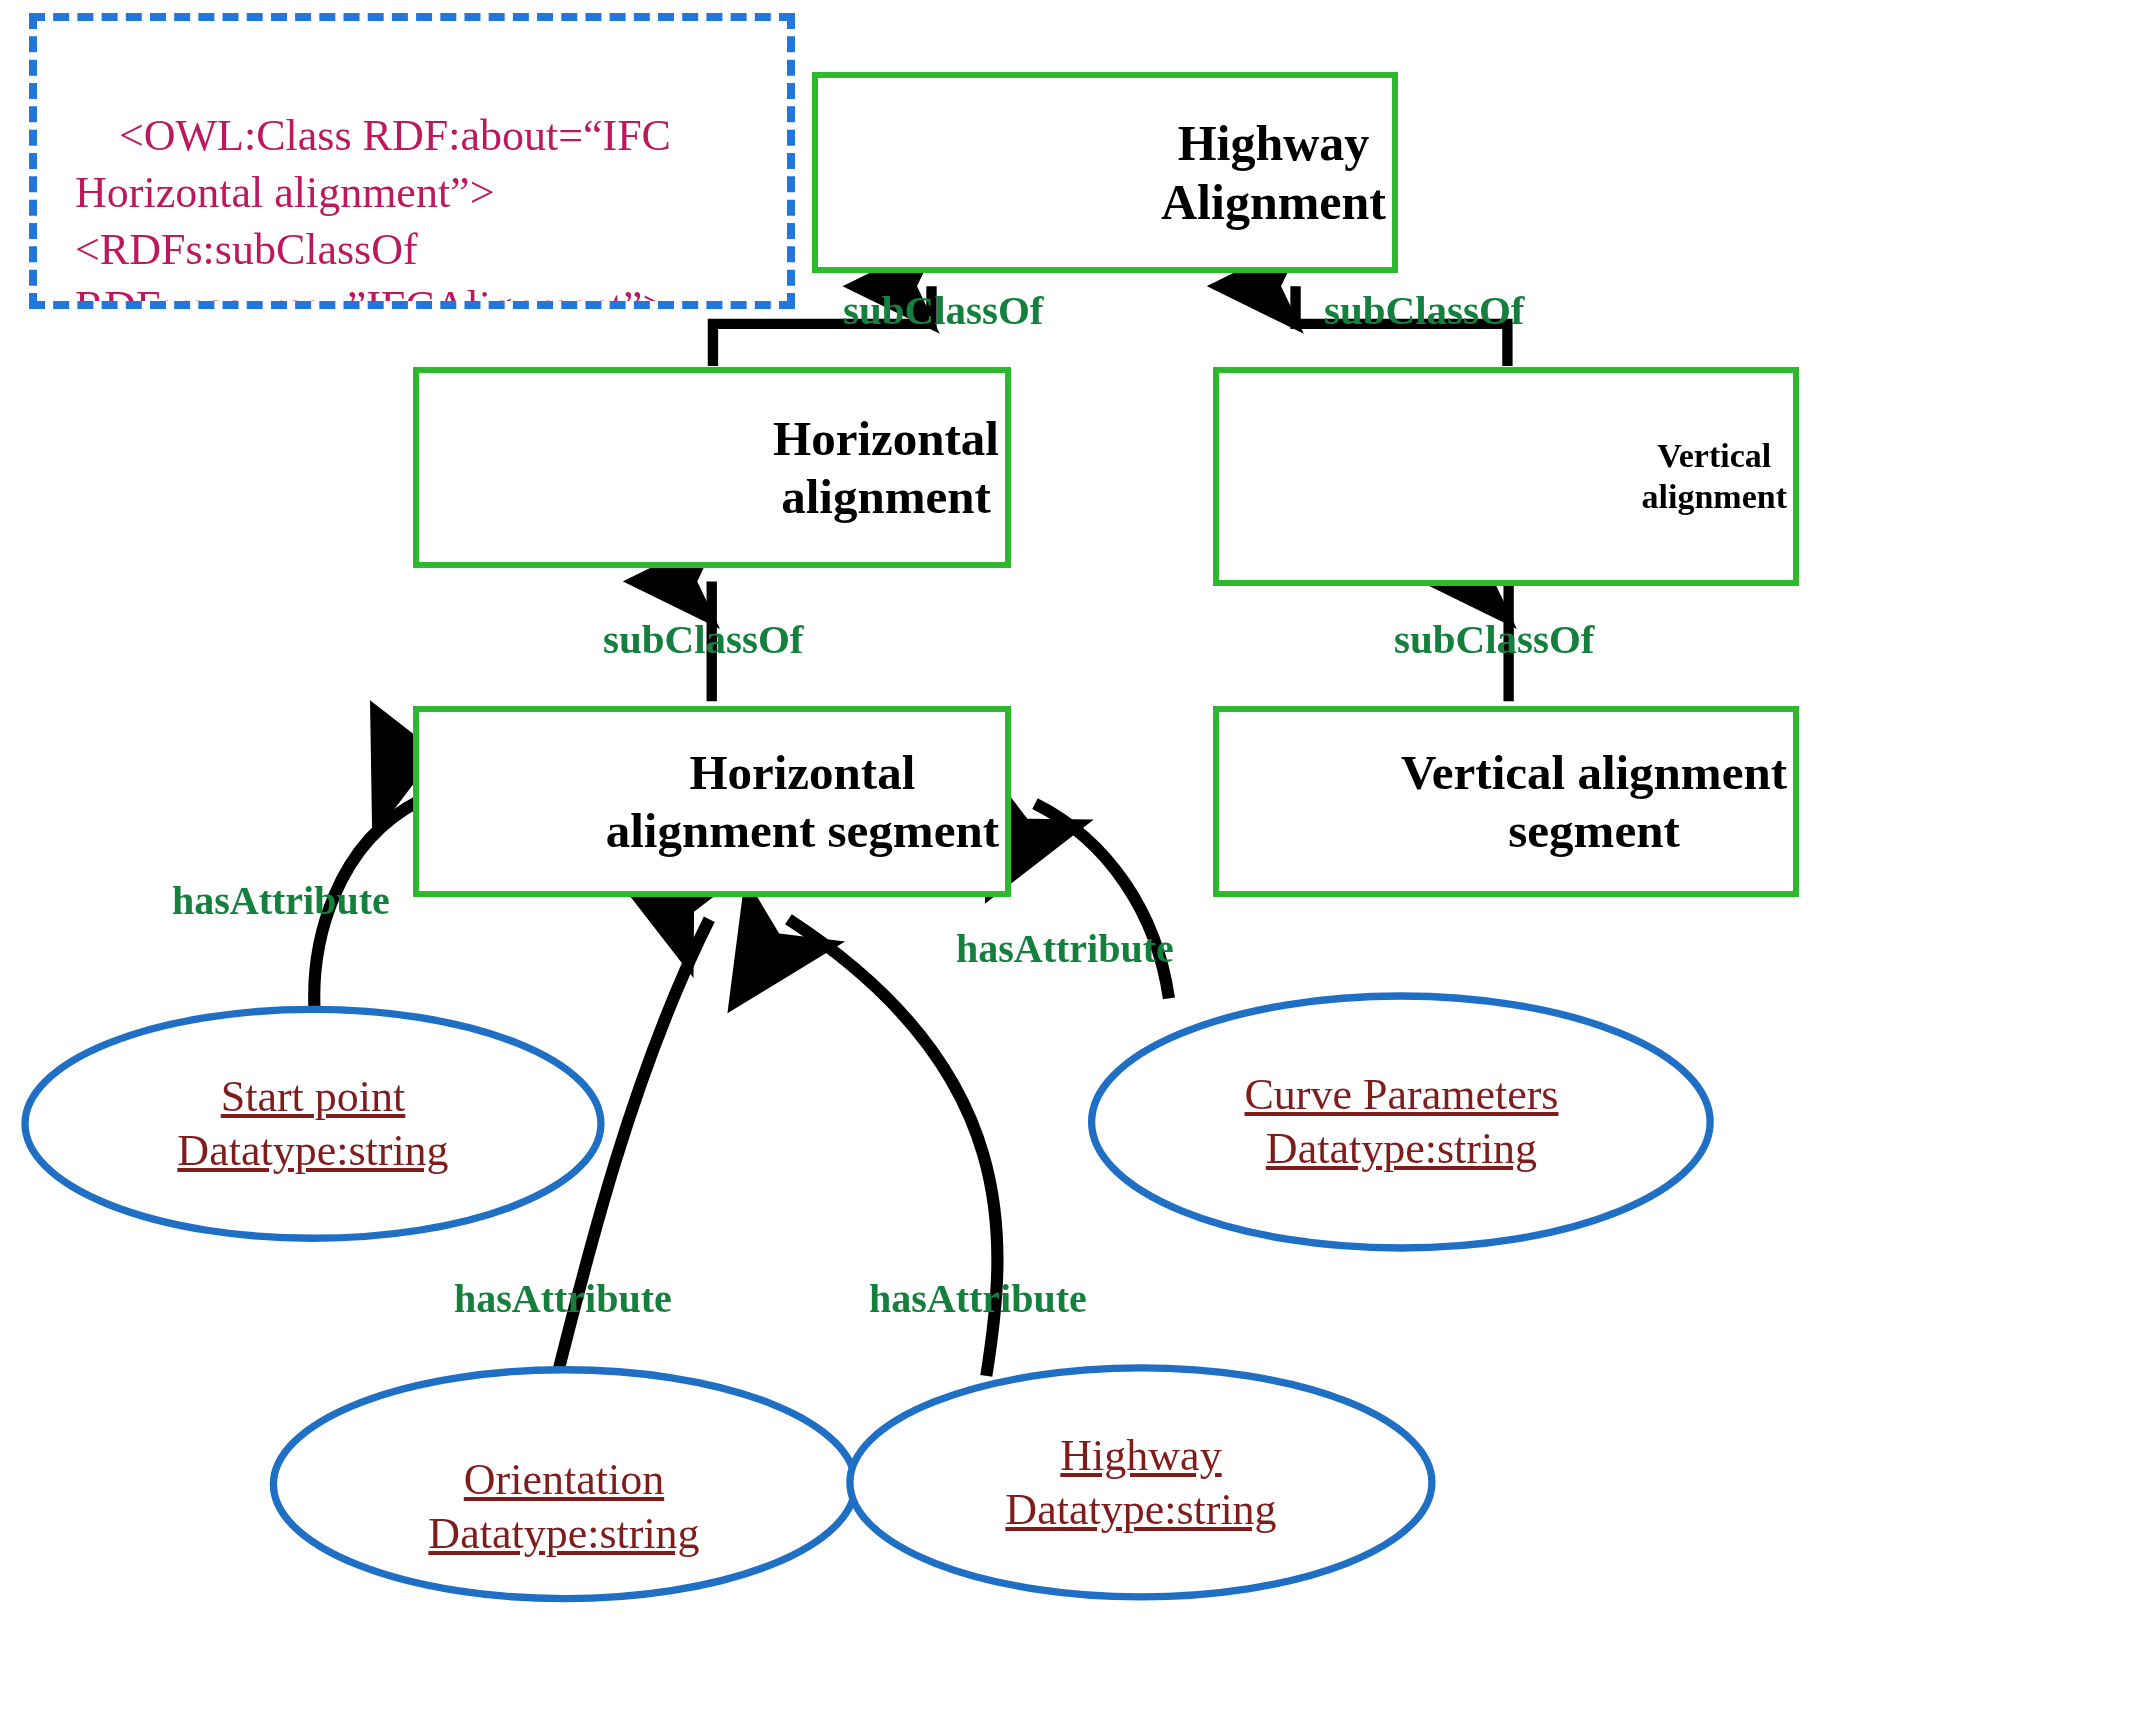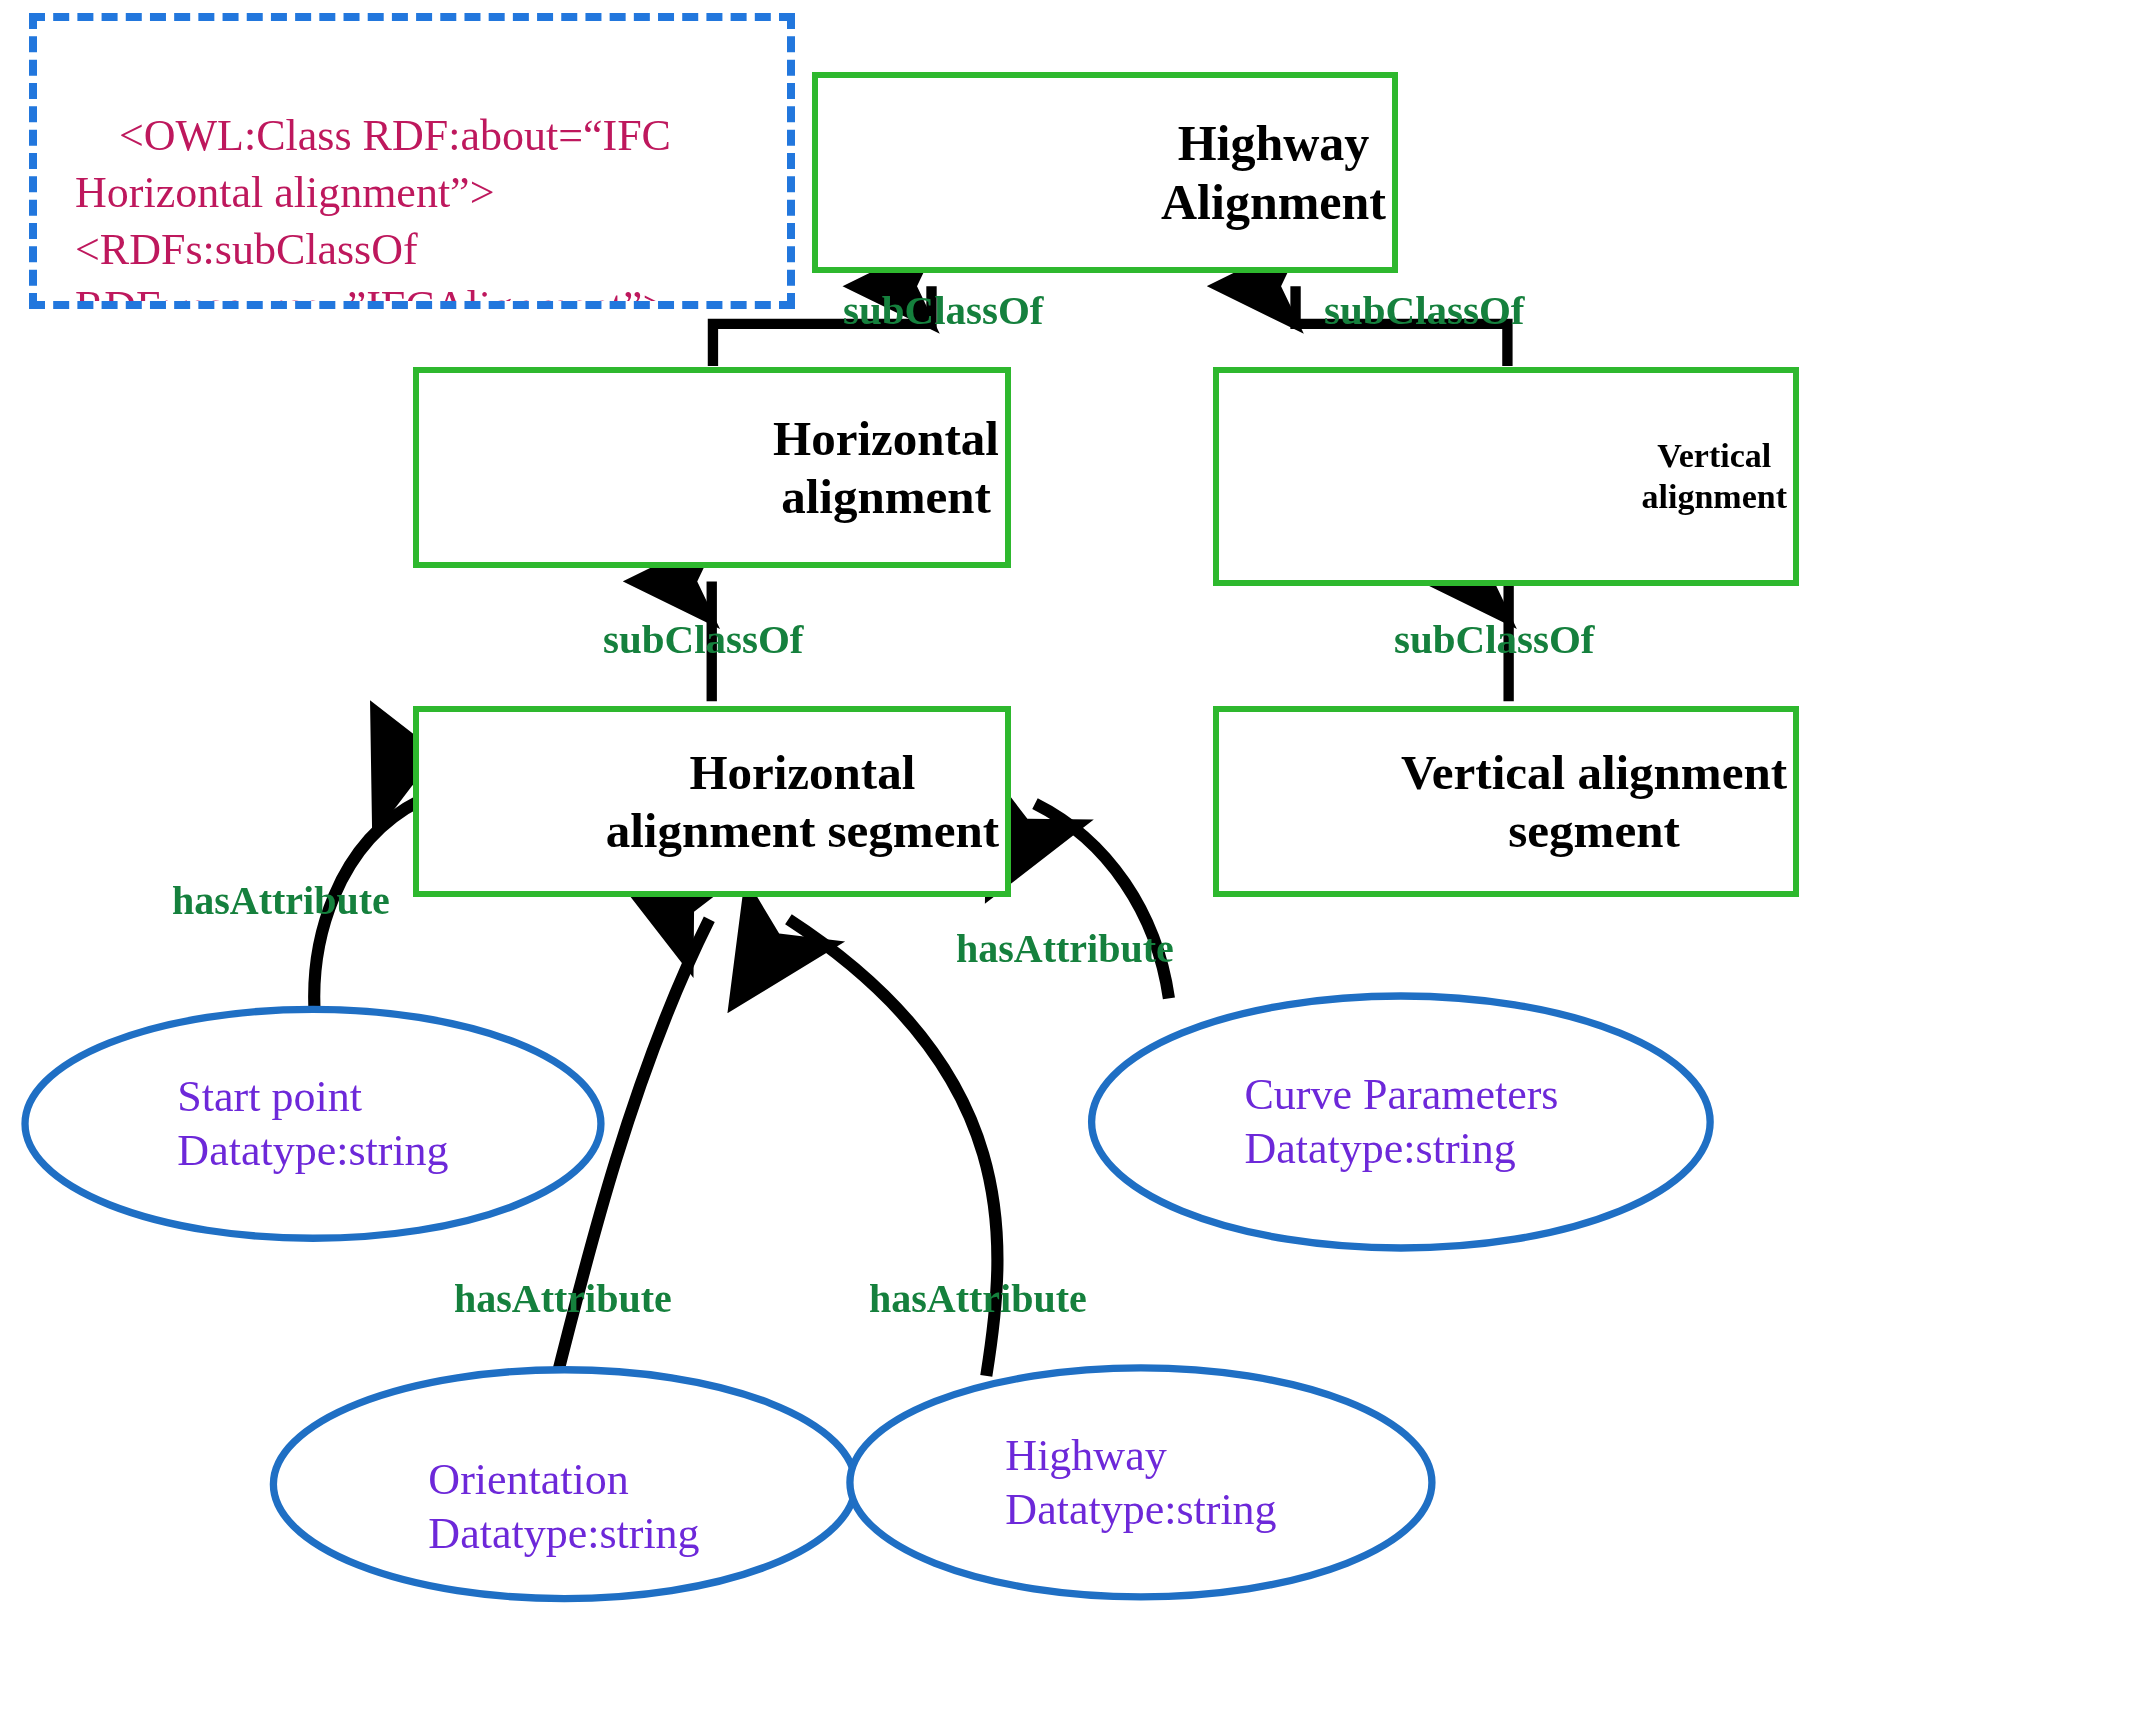--- a/index.html
+++ b/index.html
@@ -40,24 +40,25 @@
   .node-box .lbl { display: block; padding: 0 6px; }
 
   
   .node-ellipse {
     position: absolute;
     box-sizing: border-box;
     background: #ffffff;
     display: flex;
     align-items: center;
     justify-content: center;
-    text-align: left;
-    color: #6d28d9;
+    text-align: center;
+    color: #7f1d1d;
     line-height: 1.22;
     border-radius: 50%;
+    text-decoration: underline;
   }
 
   
   .code-box {
     position: absolute;
     box-sizing: border-box;
     background: #ffffff;
     color: #be185d;
     line-height: 1.30;
     white-space: pre-wrap;

